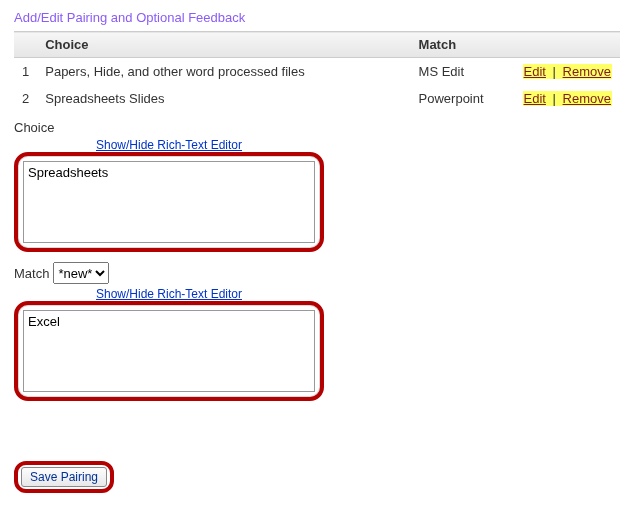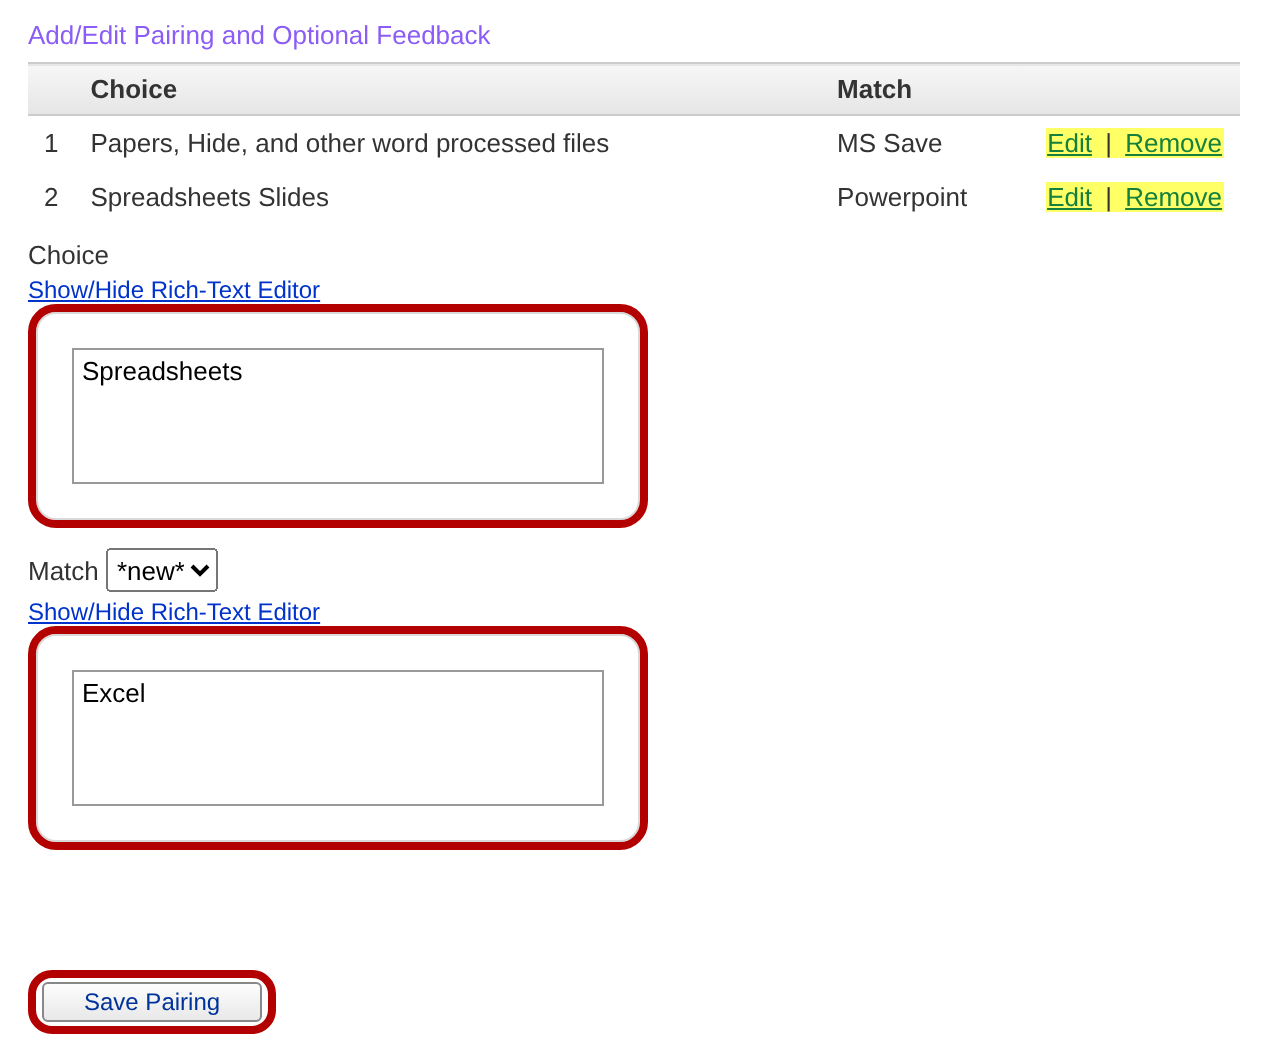--- a/index.html
+++ b/index.html
@@ -38,48 +38,48 @@
     padding: 6px 8px;
     vertical-align: middle;
     font-size: 13px;
   }
   .num-col { width: 18px; text-align: left; }
   .choice-col { width: 380px; }
   .match-col { width: 100px; }
   .actions-col { width: 110px; text-align: right; white-space: nowrap; }
   .actions-col a {
     background: #ffff66;
-    color: #15803d;
+    color: #7f1d1d;
     text-decoration: underline;
     padding: 0 1px;
   }
   .actions-col .sep { background: #ffff66; padding: 0 2px; }
   .field-label {
     font-size: 13px;
     color: #333;
     margin: 4px 0 0 0;
   }
   .rte-link-row {
     width: 310px;
-    text-align: left;
+    text-align: center;
     margin: 2px 0 0 0;
   }
   .rte-link {
     color: #0033cc;
     text-decoration: underline;
     font-size: 12px;
     cursor: pointer;
   }
   .hl-box {
     position: relative;
     width: 310px;
-    height: 112px;
+    height: 100px;
     border: 4px solid #b30000;
     border-radius: 14px;
-    padding: 18px;
+    padding: 5px;
     box-shadow: 0 0 0 1px rgba(0,0,0,0.15) inset;
   }
   .hl-box textarea {
     width: 100%;
     height: 100%;
     border: 1px solid #999;
     resize: none;
     font-family: Arial, Helvetica, sans-serif;
     font-size: 13px;
     padding: 3px 4px;
@@ -103,21 +103,21 @@
     border: 4px solid #b30000;
     border-radius: 12px;
     padding: 2px 3px;
   }
   .save-btn {
     font-size: 12px;
     color: #003399;
     background: linear-gradient(#fdfdfd, #e8e8e8);
     border: 1px solid #888;
     border-radius: 3px;
-    padding: 2px 20px;
+    padding: 2px 8px;
     cursor: pointer;
   }
 </style>
 </head>
 <body>
 
 <div class="page-title">Add/Edit Pairing and Optional Feedback</div>
 
 <table class="pairings">
   <thead>
@@ -125,21 +125,21 @@
       <th class="num-col"></th>
       <th class="choice-col">Choice</th>
       <th class="match-col">Match</th>
       <th class="actions-col"></th>
     </tr>
   </thead>
   <tbody>
     <tr>
       <td class="num-col">1</td>
       <td class="choice-col">Papers, Hide, and other word processed files</td>
-      <td class="match-col">MS Save</td>
+      <td class="match-col">MS Edit</td>
       <td class="actions-col">
         <a href="#">Edit</a><span class="sep"> | </span><a href="#">Remove</a>
       </td>
     </tr>
     <tr>
       <td class="num-col">2</td>
       <td class="choice-col">Spreadsheets Slides</td>
       <td class="match-col">Powerpoint</td>
       <td class="actions-col">
         <a href="#">Edit</a><span class="sep"> | </span><a href="#">Remove</a>

